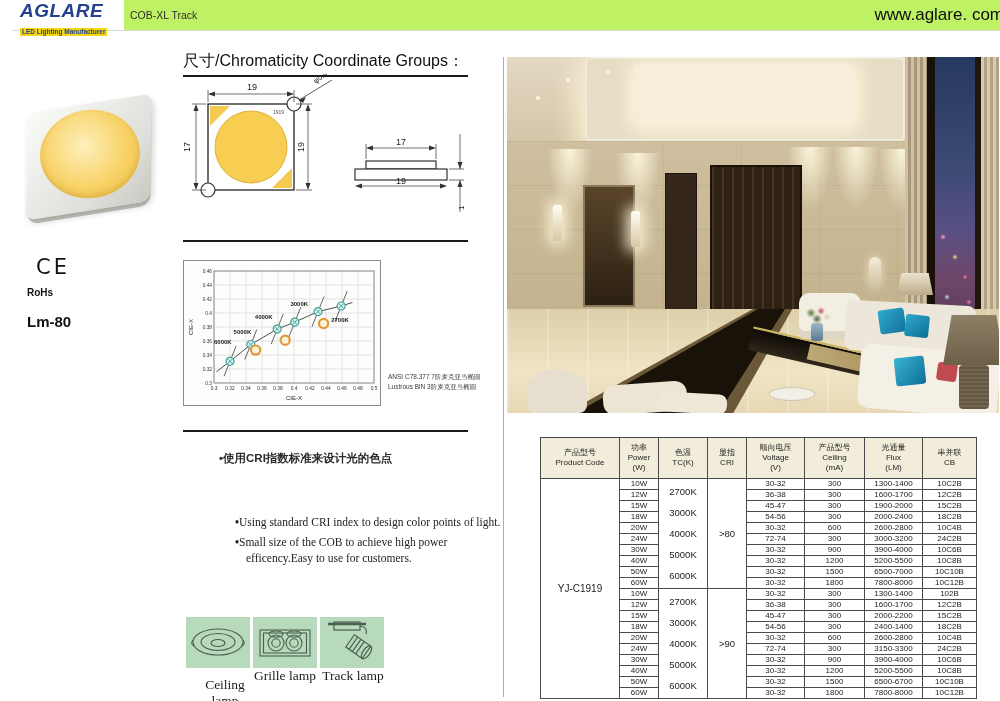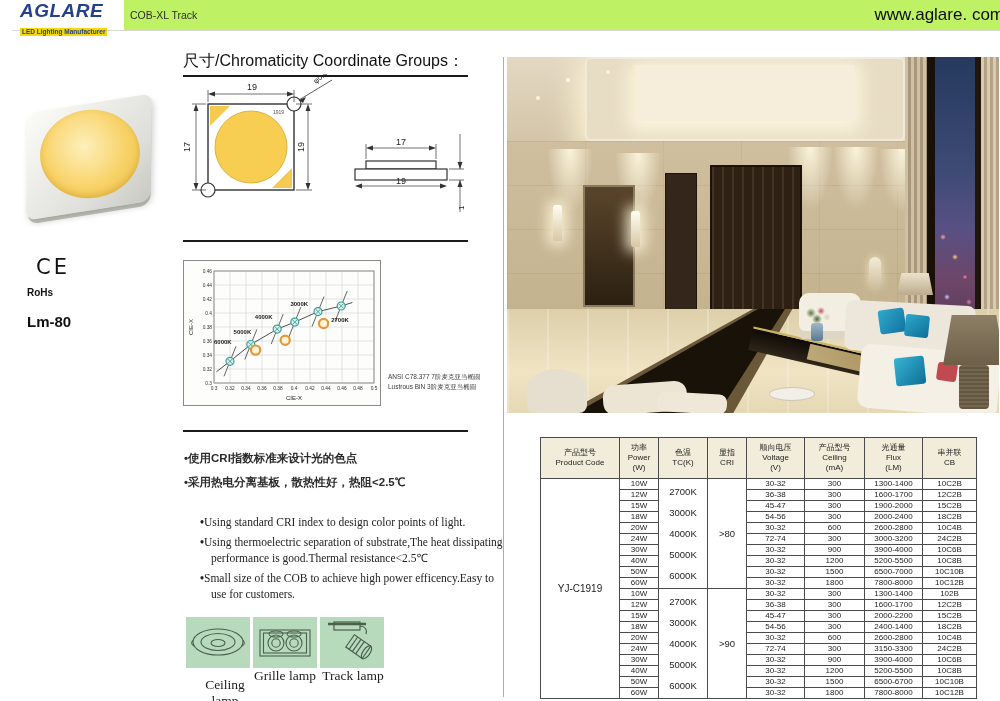--- a/index.html
+++ b/index.html
@@ -27,21 +27,21 @@
   
   .sec-title{font-size:16px;color:#111;white-space:nowrap;}
   .sec-rule{height:2px;background:#1a1a1a;margin-top:3px;}
 
   
   #chart-box{position:absolute;left:183px;top:260px;width:196px;height:144px;border:1px solid #8a8a8a;background:#fdfdfb;}
   #chart-notes{position:absolute;left:388px;top:372px;font-size:6.5px;line-height:10px;color:#3c3c3c;}
 
   
   ul.feat{list-style:none;margin:0;padding:0;}
-  ul.feat li{padding-left:11px;text-indent:-11px;}
+  ul.feat li{padding-left:11px;text-indent:-11px;margin-left:35px;}
   ul.feat li::before{content:"\2022 ";font-weight:bold;}
   #feat-cn{position:absolute;left:184px;top:451px;width:315px;font-size:11.5px;font-weight:600;color:#2b2b2b;}
   #feat-cn li{margin-bottom:9px;}
   #feat-en{position:absolute;left:200px;top:514px;width:312px;font-family:"Liberation Serif",serif;font-size:11.5px;line-height:16px;color:#222;}
   #feat-en li{margin-bottom:4px;}
 
   
   .lampbox{position:absolute;top:617px;width:64px;height:51px;background:#b7dabc;}
   .lamplabel{position:absolute;top:668px;font-family:"Liberation Serif",serif;font-size:13.5px;color:#1c1c1c;text-align:center;width:70px;}
 
@@ -288,25 +288,23 @@
   <div id="chart-notes">
     <div>ANSI C78.377 7阶麦克亚当椭圆</div>
     <div>Lustrous BiN 3阶麦克亚当椭圆</div>
   </div>
 
   <div class="abs" style="left:183px;top:427px;width:285px;">
     <div class="sec-rule"></div>
   </div>
   <ul class="feat" id="feat-cn">
     <li>使用CRI指数标准来设计光的色点</li>
-    <li>采用热电分离基板，散热性好，热阻&lt;2.5℃</li>
   </ul>
   <ul class="feat" id="feat-en">
     <li>Using standard CRI index to design color points of light.</li>
-    <li>Using thermoelectric separation of substrate,The heat dissipating performance is good.Thermal resistance&lt;2.5℃</li>
     <li>Small size of the COB to achieve high power efficency.Easy to use for customers.</li>
   </ul>
 
   <div class="lampbox" style="left:186px;">
     <svg width="64" height="51" viewBox="0 0 64 51">
       <g fill="none" stroke="#4a5f4e" stroke-width="1.1">
         <ellipse cx="32" cy="25" rx="25" ry="13"></ellipse>
         <ellipse cx="32" cy="25" rx="17" ry="8.5"></ellipse>
         <ellipse cx="32" cy="26" rx="7" ry="3.5"></ellipse>
         <path d="M7,23 q-3,4 1,6"></path>

